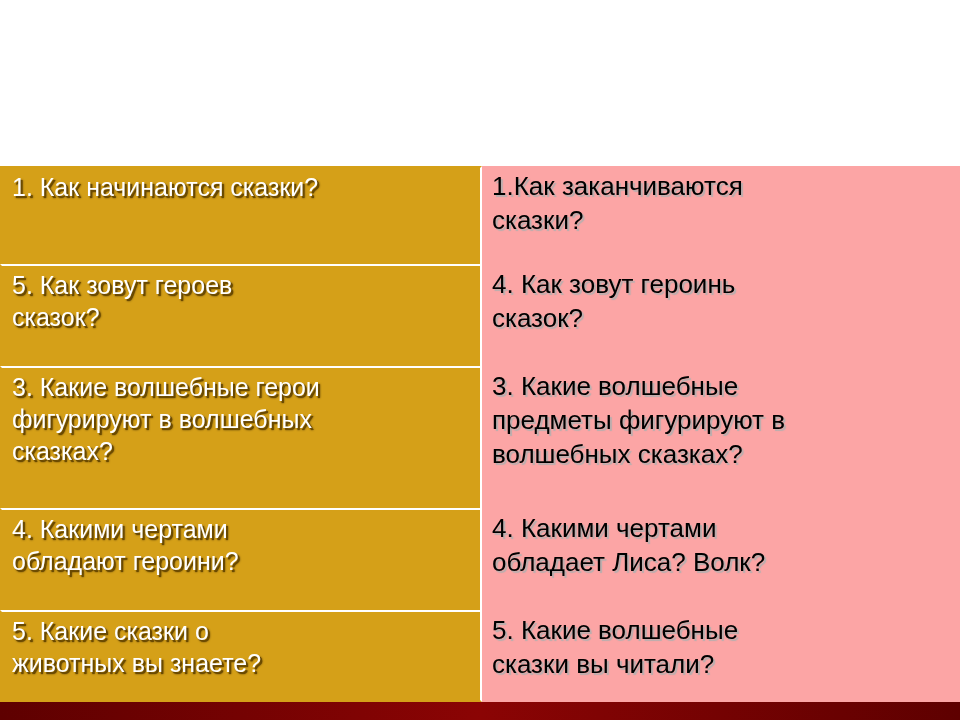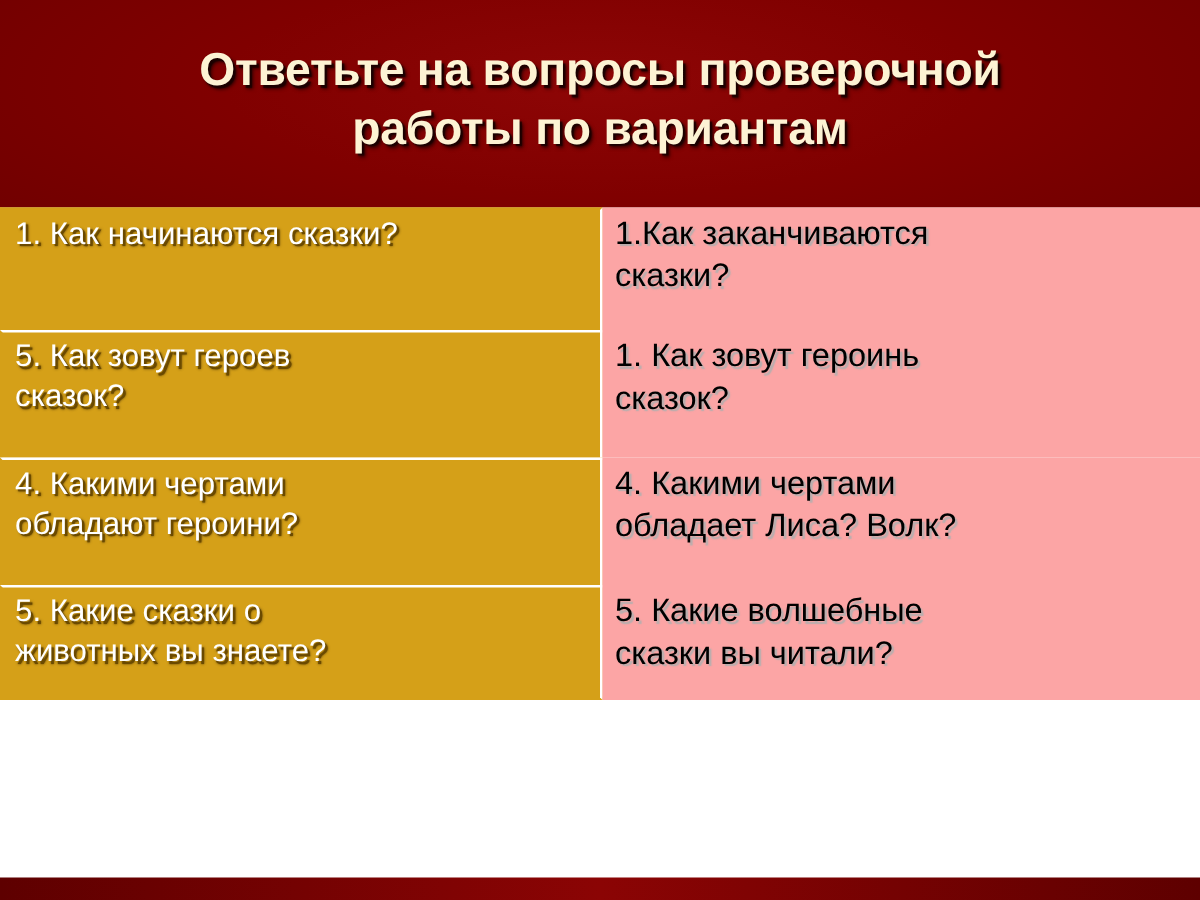--- a/index.html
+++ b/index.html
@@ -118,48 +118,56 @@
     display: block;
     white-space: pre-line;
     width: 100%;
   }
 </style>
 </head>
 <body>
 
 <div id="slide">
 
-  <div id="title-banner">
-    <div id="title-text">Ответьте на вопросы проверочной
-работы по вариантам</div>
-  </div>
 
   <div id="qtable">
 
     <div class="trow r1">
       <div class="cell cell-left">
         <span class="celltext">1. Как начинаются сказки?</span>
       </div>
       <div class="cell cell-right">
         <span class="celltext">1.Как заканчиваются
 сказки?</span>
       </div>
     </div>
 
     <div class="trow r2">
       <div class="cell cell-left">
         <span class="celltext">5. Как зовут героев
 сказок?</span>
       </div>
       <div class="cell cell-right">
-        <span class="celltext">1. Как зовут героинь
+        <span class="celltext">4. Как зовут героинь
 сказок?</span>
       </div>
     </div>
 
+    <div class="trow r3">
+      <div class="cell cell-left">
+        <span class="celltext">3. Какие волшебные герои
+фигурируют в волшебных
+сказках?</span>
+      </div>
+      <div class="cell cell-right">
+        <span class="celltext">3. Какие волшебные
+предметы фигурируют в
+волшебных сказках?</span>
+      </div>
+    </div>
 
     <div class="trow r4">
       <div class="cell cell-left">
         <span class="celltext">4. Какими чертами
 обладают героини?</span>
       </div>
       <div class="cell cell-right">
         <span class="celltext">4. Какими чертами
 обладает Лиса? Волк?</span>
       </div>

